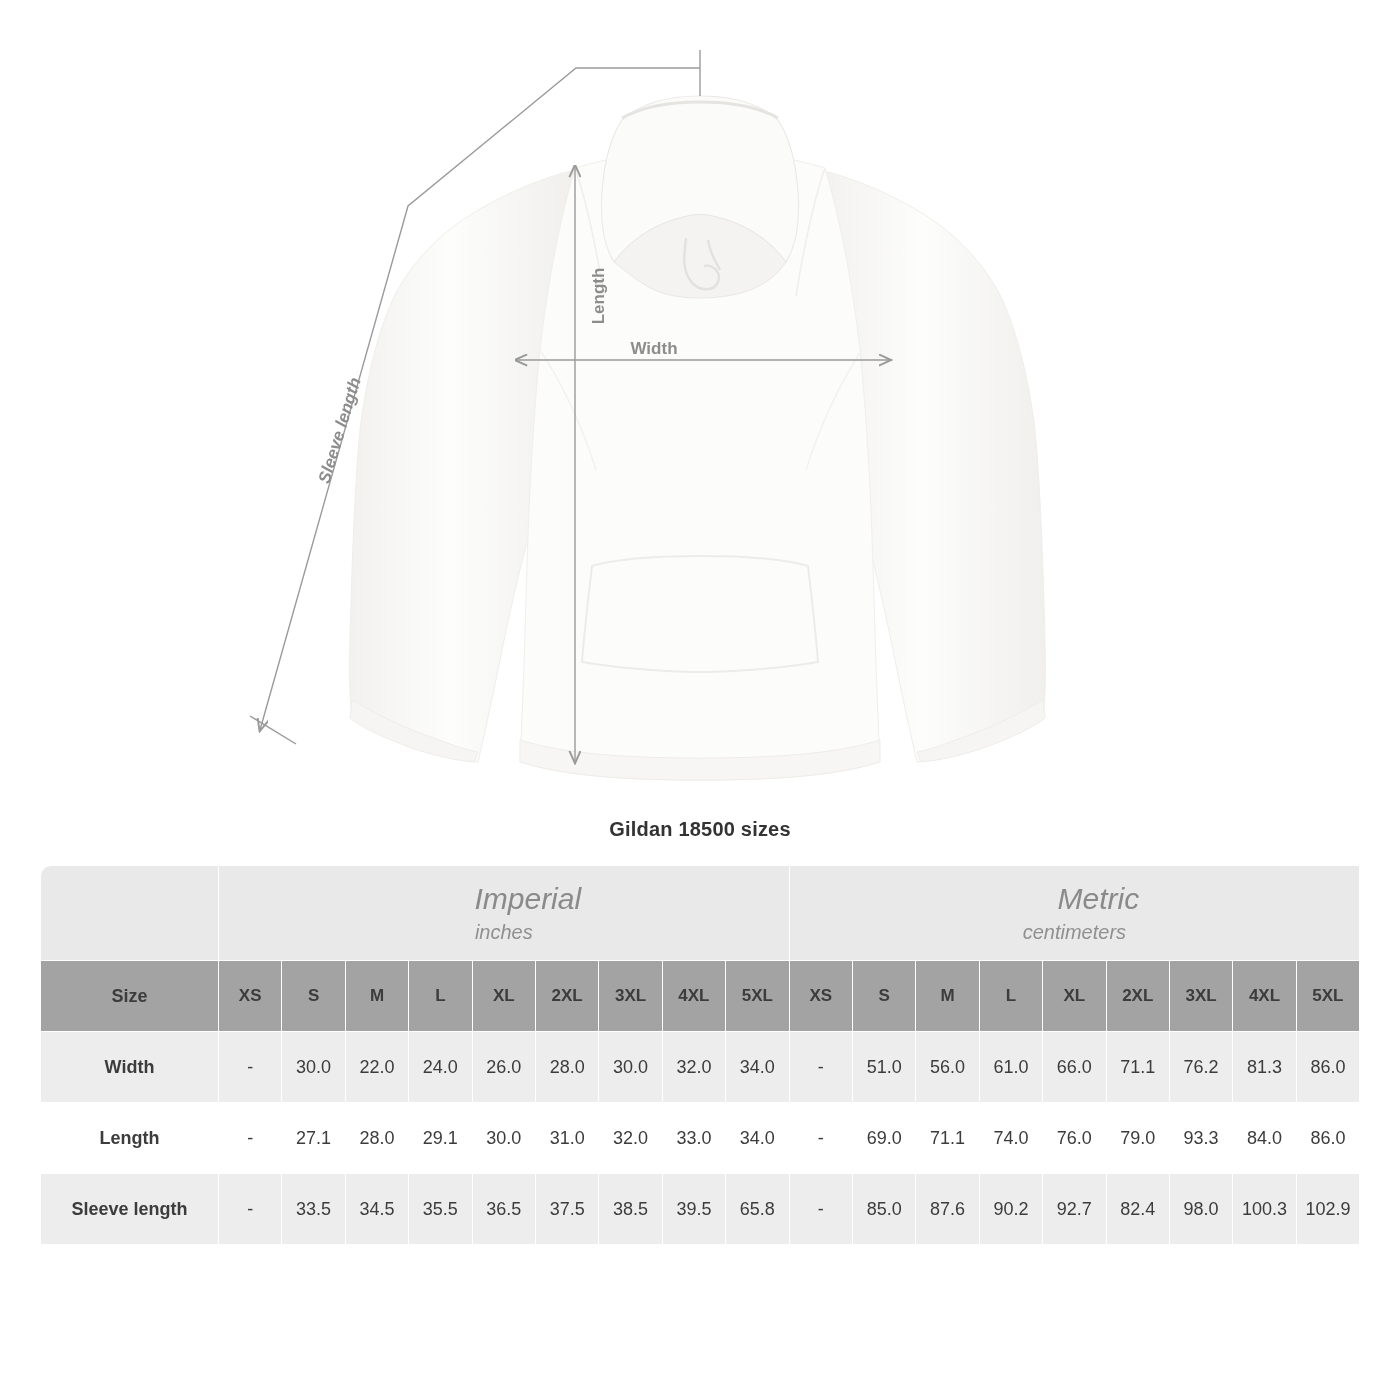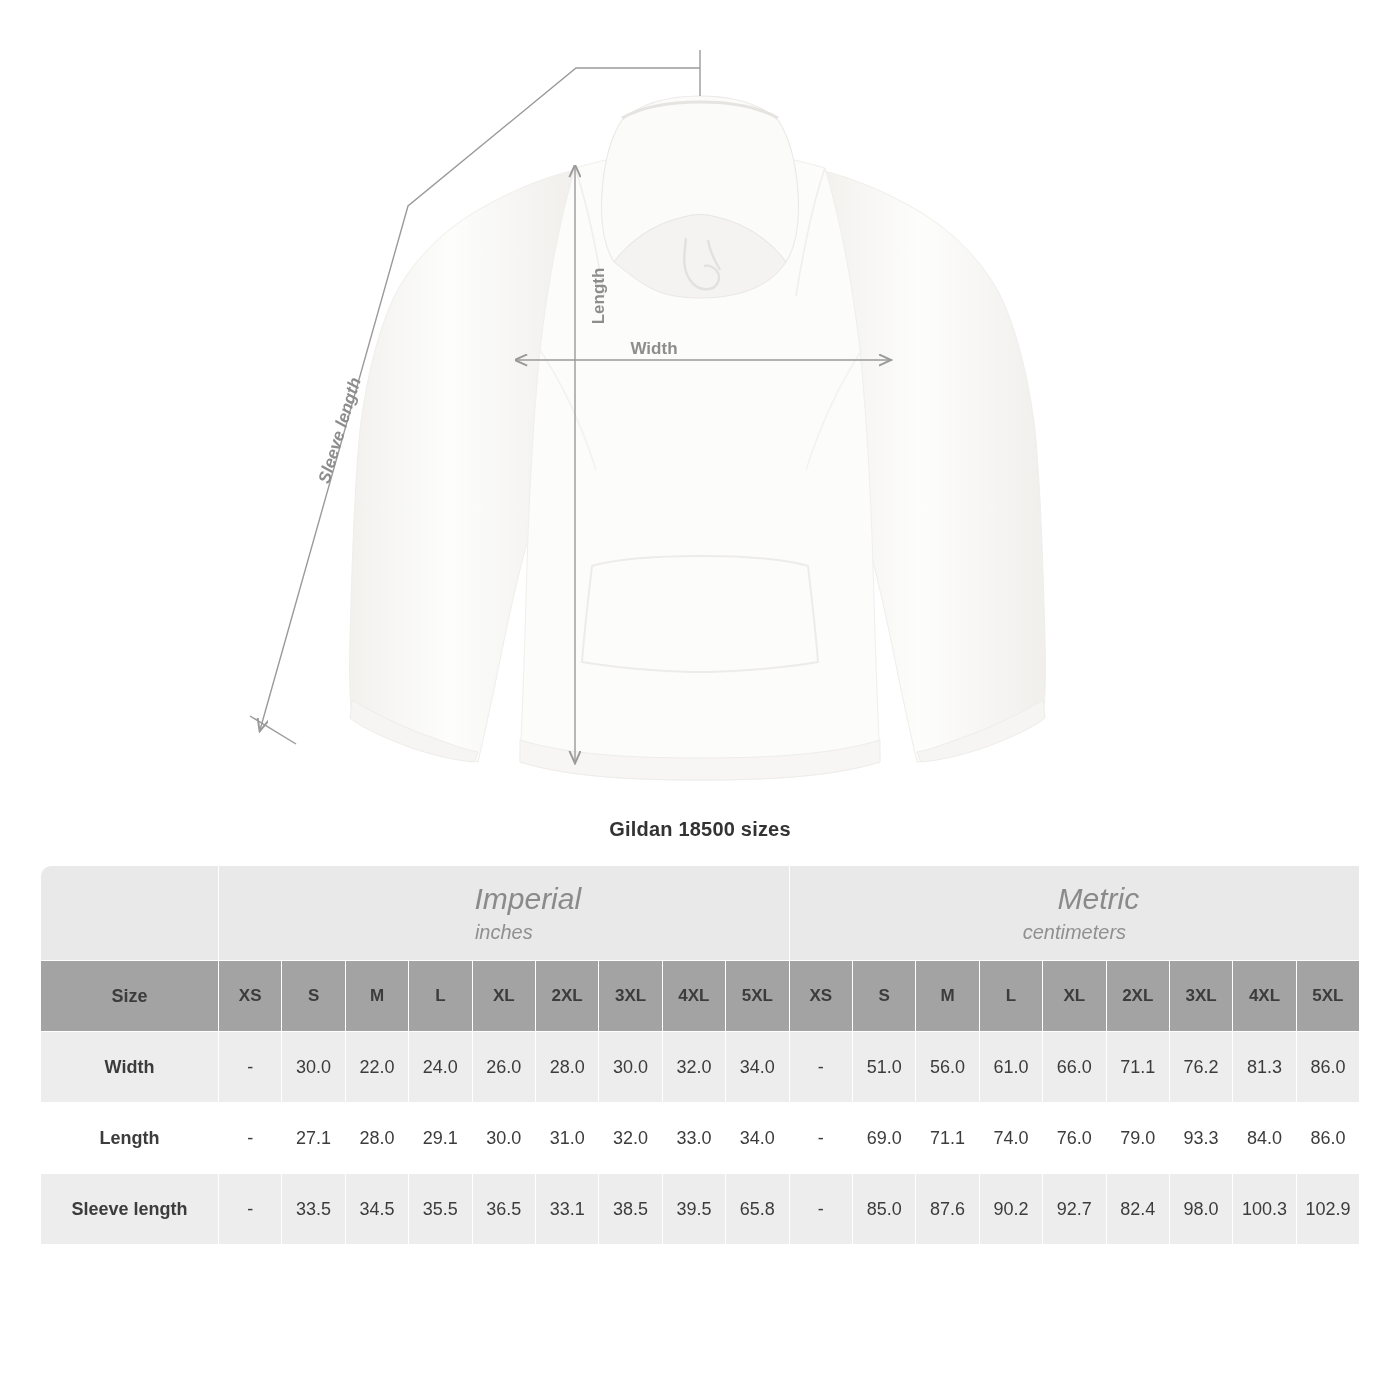--- a/index.html
+++ b/index.html
@@ -320,21 +320,21 @@
         <td>84.0</td>
         <td>86.0</td>
       </tr>
       <tr class="data-row shaded">
         <td class="rowlabel">Sleeve length</td>
         <td>-</td>
         <td>33.5</td>
         <td>34.5</td>
         <td>35.5</td>
         <td>36.5</td>
-        <td>33.1</td>
+        <td>37.5</td>
         <td>38.5</td>
         <td>39.5</td>
         <td>65.8</td>
         <td>-</td>
         <td>85.0</td>
         <td>87.6</td>
         <td>90.2</td>
         <td>92.7</td>
         <td>82.4</td>
         <td>98.0</td>

